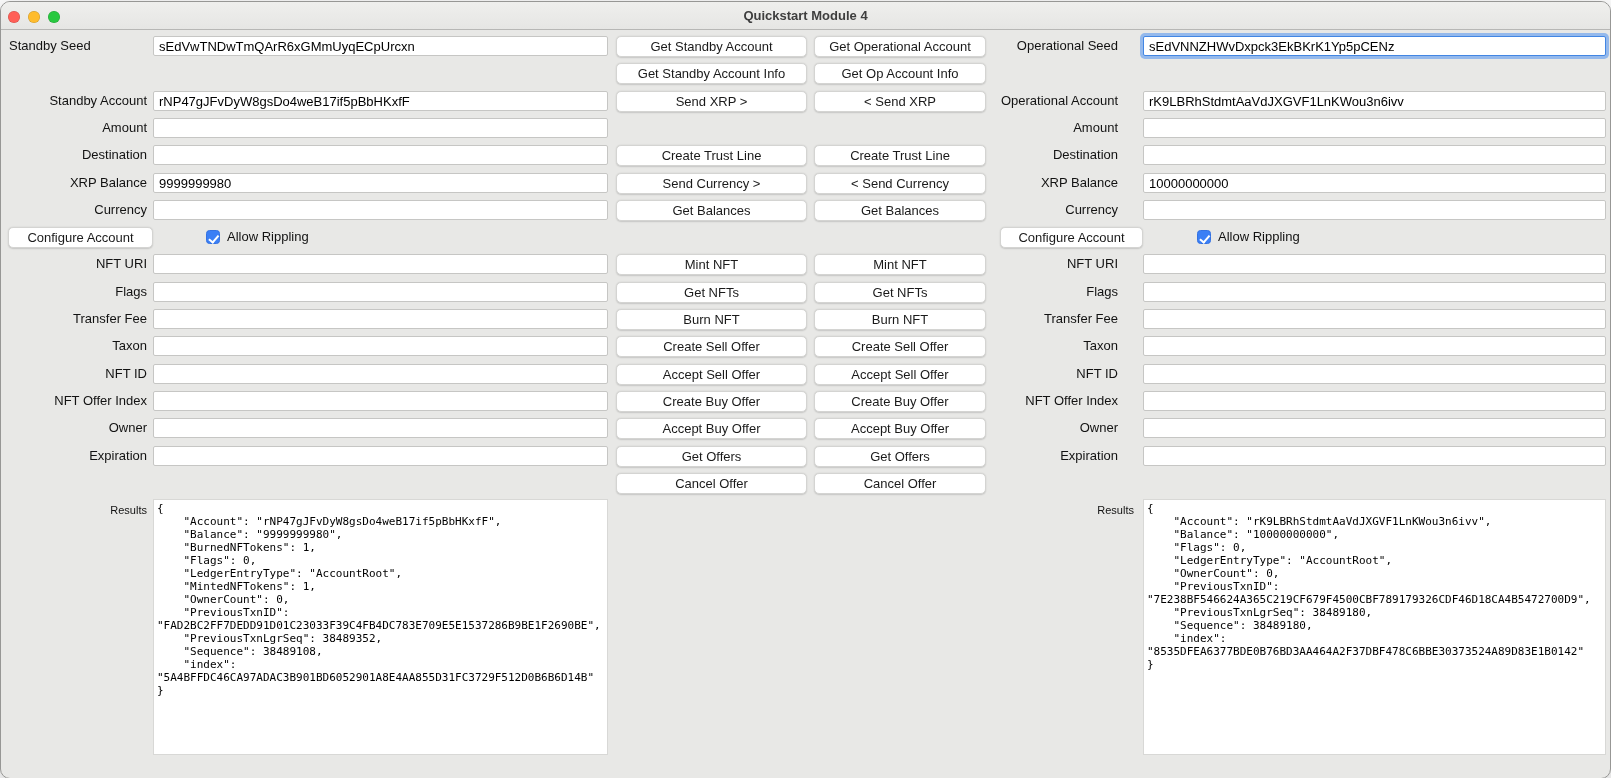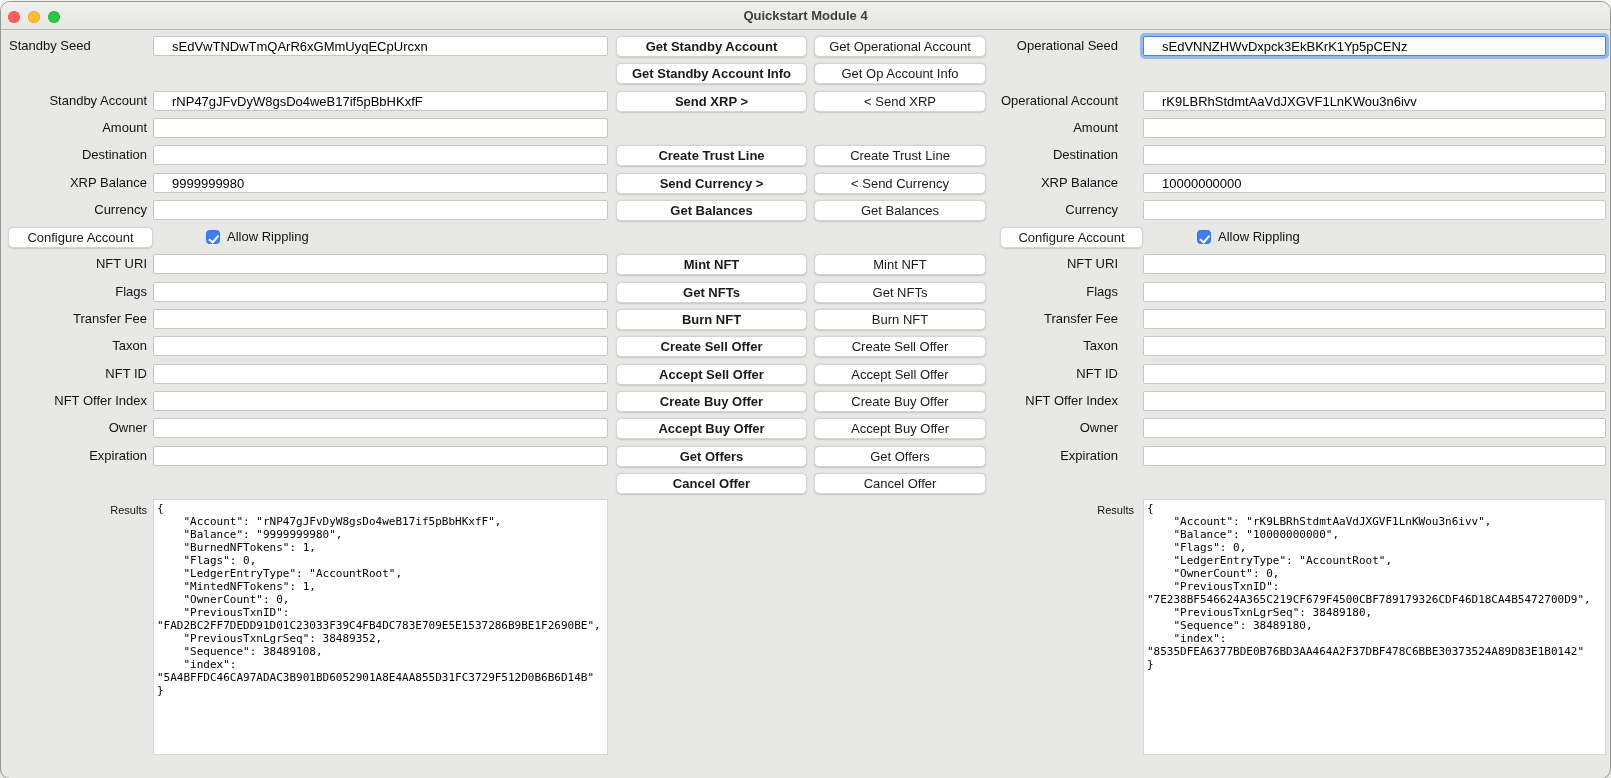--- a/index.html
+++ b/index.html
@@ -32,34 +32,34 @@
   .row{position:absolute;left:0;right:0;height:22px;}
   .lbl{position:absolute;top:0;height:20px;line-height:20px;font-size:13px;color:#121212;white-space:nowrap;}
   .lbl.ll{left:0;width:146px;text-align:right;}
   .lbl.ll.left-align{text-align:left;padding-left:8px;width:138px;}
   .lbl.lr{left:985px;width:132px;text-align:right;}
 
   .inp{
     position:absolute;top:0;height:20px;box-sizing:border-box;
     background:#ffffff;border:1px solid #c6c6c4;border-radius:2px;
     font-family:"Liberation Sans",sans-serif;font-size:13px;color:#000;
-    padding:0 18px;outline:none;
+    padding:0 5px;outline:none;
   }
   .inp.il{left:152px;width:455px;}
   .inp.ir{left:1142px;width:463px;}
   .inp.focused{border:1px solid #4286e3;box-shadow:0 0 0 3px #94b9ec;}
 
   .btn{
     position:absolute;top:0;height:21px;box-sizing:border-box;
     background:#ffffff;border:1px solid #d4d4d2;border-radius:5px;
     box-shadow:0 .5px 1.5px rgba(0,0,0,.15);
     font-family:"Liberation Sans",sans-serif;font-size:13px;color:#1a1a1a;
     text-align:center;line-height:18px;padding:0;cursor:default;white-space:nowrap;
   }
-  .btn.c1{left:615px;width:191px;font-weight:bold;}
+  .btn.c1{left:615px;width:191px;}
   .btn.c2{left:813px;width:172px;}
   .btn.cfgl{left:7px;width:145px;}
   .btn.cfgr{left:999px;width:143px;}
 
   .chkwrap{position:absolute;top:0;height:20px;white-space:nowrap;margin-left:45px;}
   .chkwrap.cl{left:160px;}
   .chkwrap.cr{left:1151px;}
   .checkbox{
     position:relative;display:inline-block;width:14px;height:14px;vertical-align:-3px;
     background:#fff;border:1px solid #c3c3c1;border-radius:3.5px;box-sizing:border-box;

